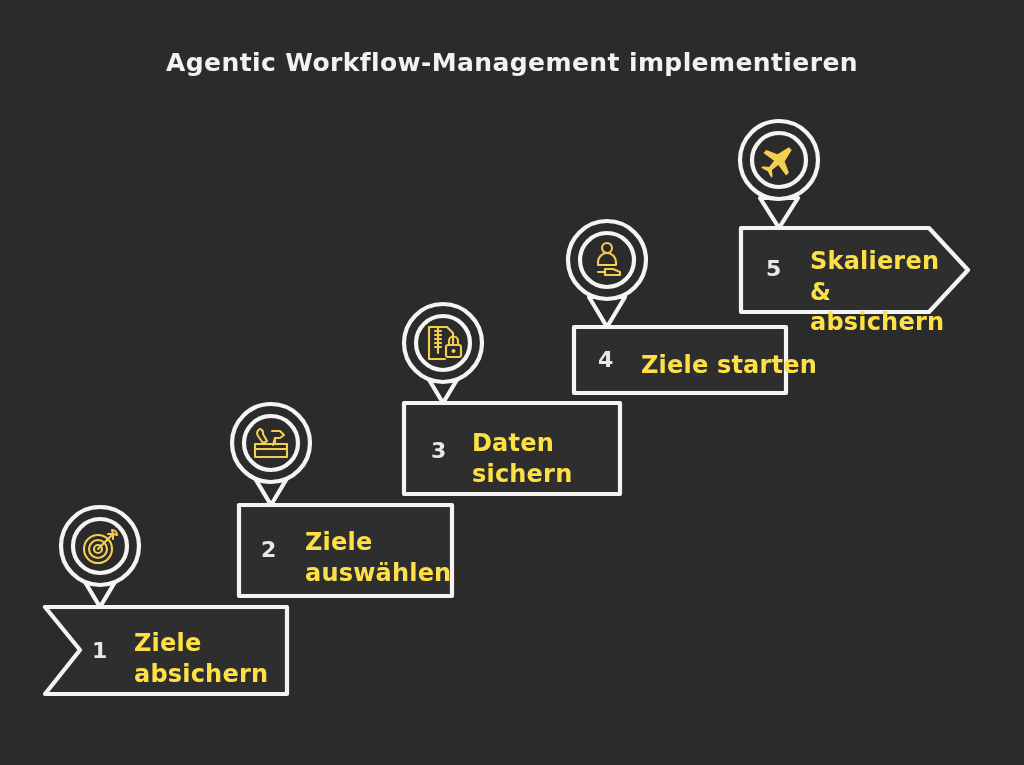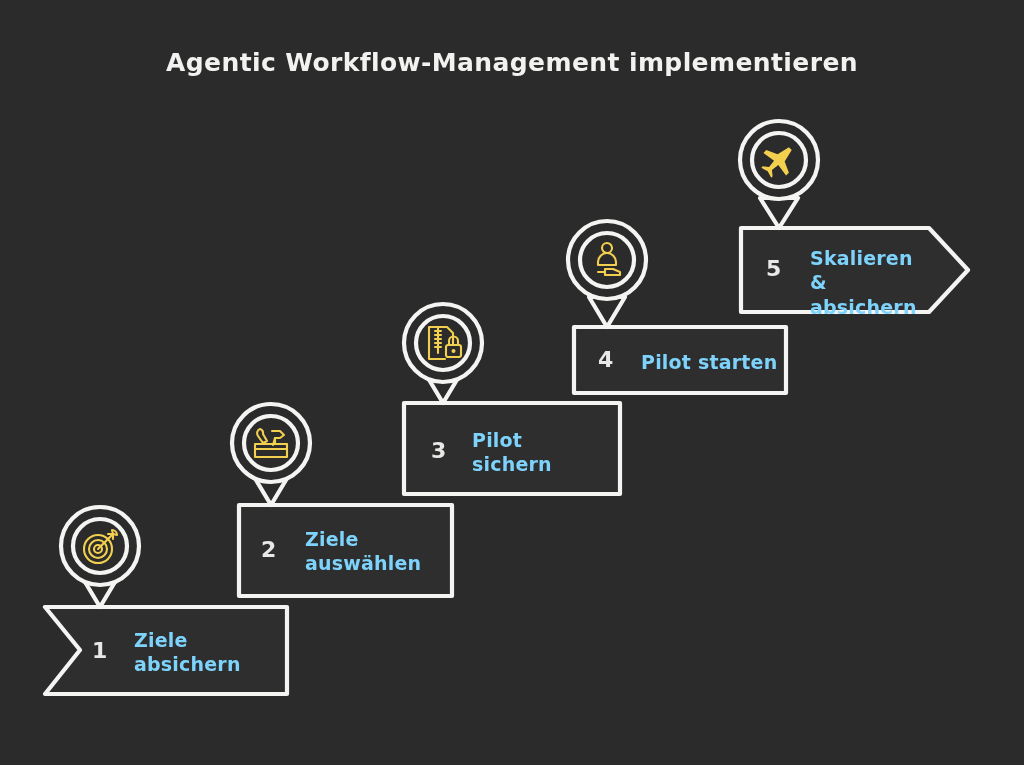--- a/index.html
+++ b/index.html
@@ -86,23 +86,23 @@
     position: absolute;
     color: #e8e8e6;
     font-family: "DejaVu Sans", "Liberation Sans", sans-serif;
     font-size: 22px;
     font-weight: bold;
     line-height: 1;
   }
 
   .step-label {
     position: absolute;
-    color: #7dd3fc;
-    font-family: "DejaVu Sans", "Liberation Sans", sans-serif;
-    font-size: 19px;
+    color: #fde047;
+    font-family: "DejaVu Sans", "Liberation Sans", sans-serif;
+    font-size: 24px;
     font-weight: bold;
     line-height: 1.28;
     white-space: pre-line;
     letter-spacing: 0.2px;
   }
 </style>
 </head>
 <body>
 
 <div id="canvas">
@@ -209,23 +209,23 @@
 
   <div class="step-num" style="left:92px; top:640px;">1</div>
   <div class="step-label" style="left:134px; top:628px;">Ziele
 absichern</div>
 
   <div class="step-num" style="left:261px; top:539px;">2</div>
   <div class="step-label" style="left:305px; top:527px;">Ziele
 auswählen</div>
 
   <div class="step-num" style="left:431px; top:440px;">3</div>
-  <div class="step-label" style="left:472px; top:428px;">Pilot
+  <div class="step-label" style="left:472px; top:428px;">Daten
 sichern</div>
 
   <div class="step-num" style="left:598px; top:349px;">4</div>
-  <div class="step-label" style="left:641px; top:350px;">Pilot starten</div>
+  <div class="step-label" style="left:641px; top:350px;">Ziele starten</div>
 
   <div class="step-num" style="left:766px; top:258px;">5</div>
   <div class="step-label" style="left:810px; top:246px;">Skalieren &amp;
 absichern</div>
 
 </div>
 
 </body></html>

